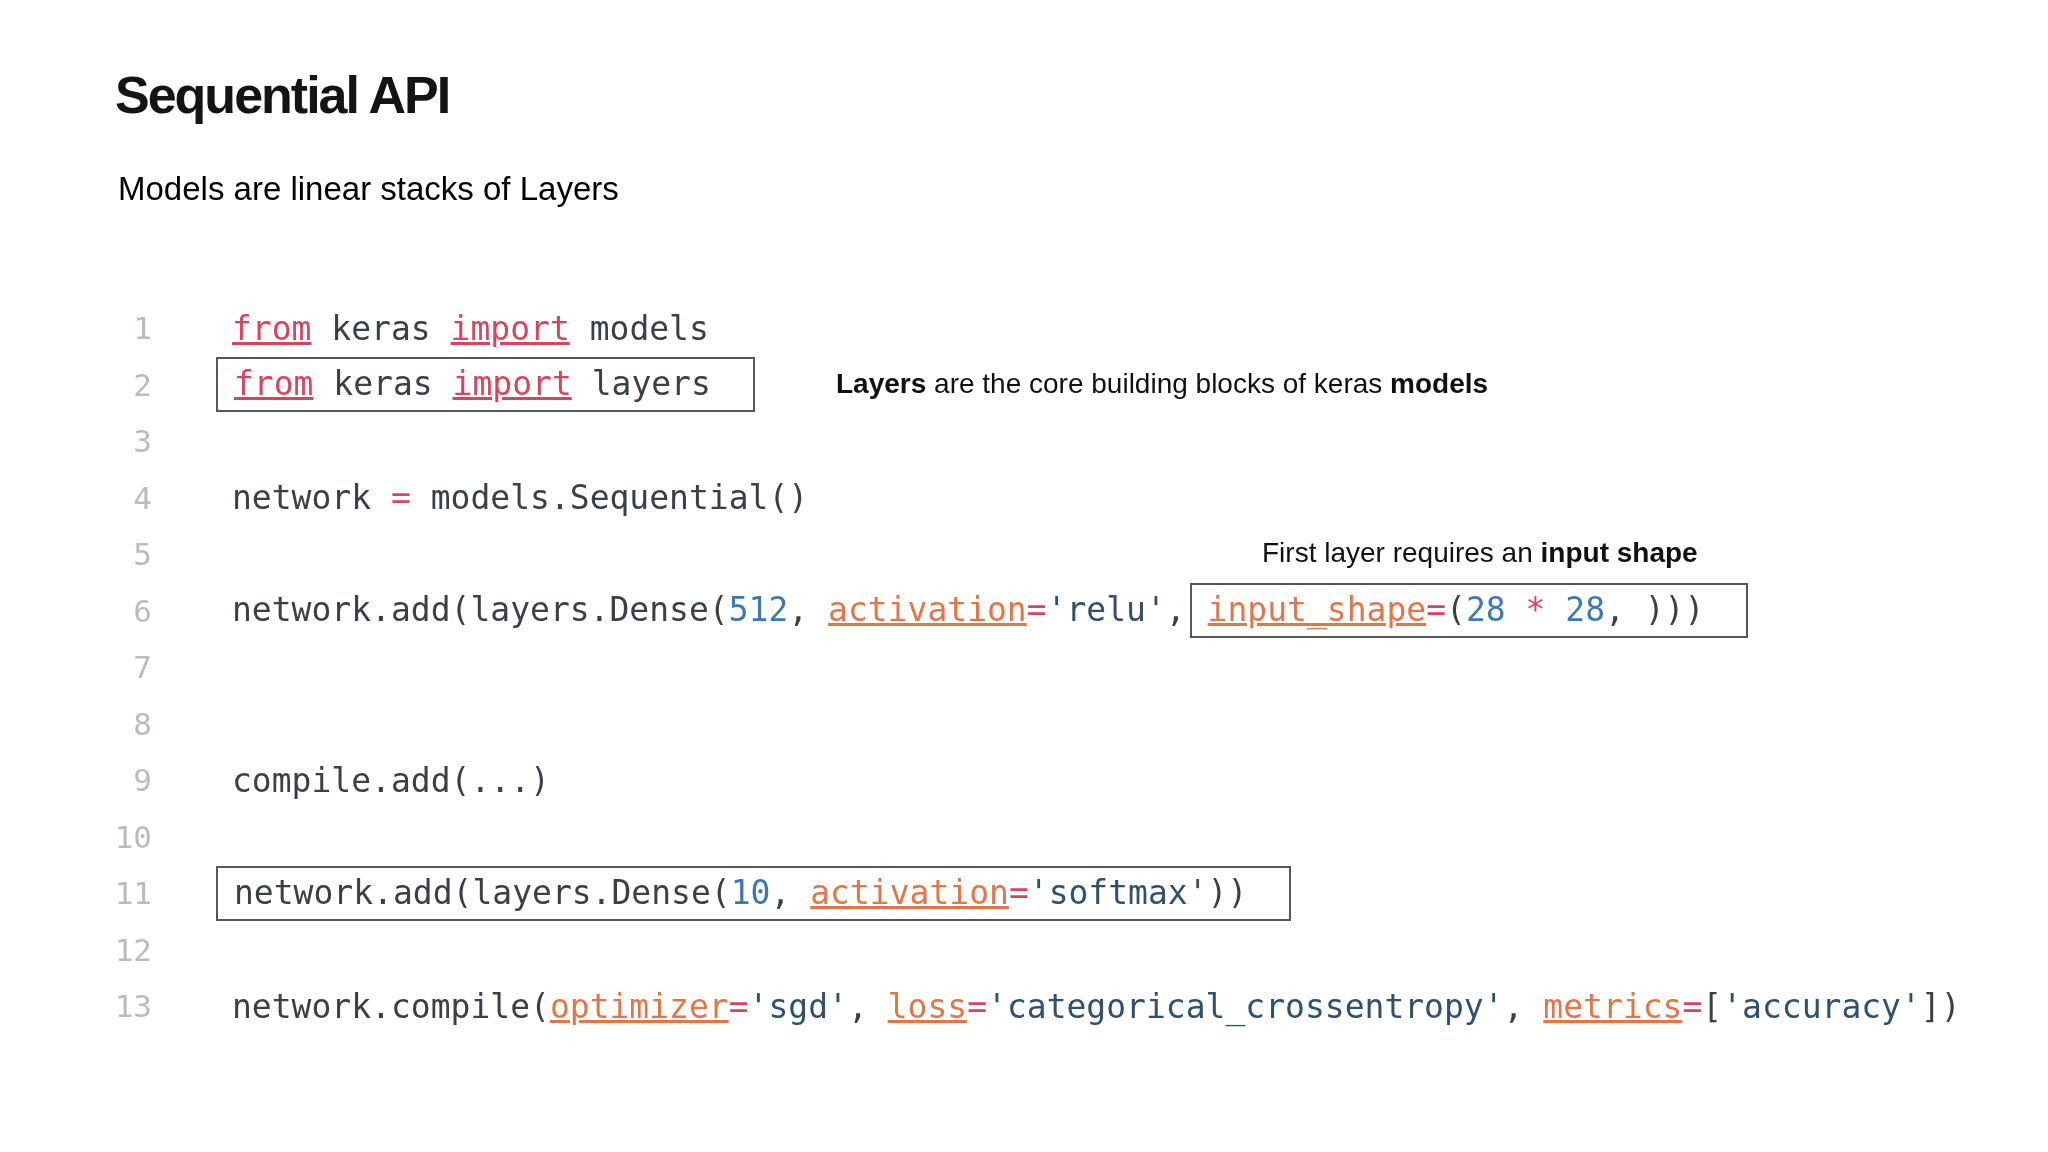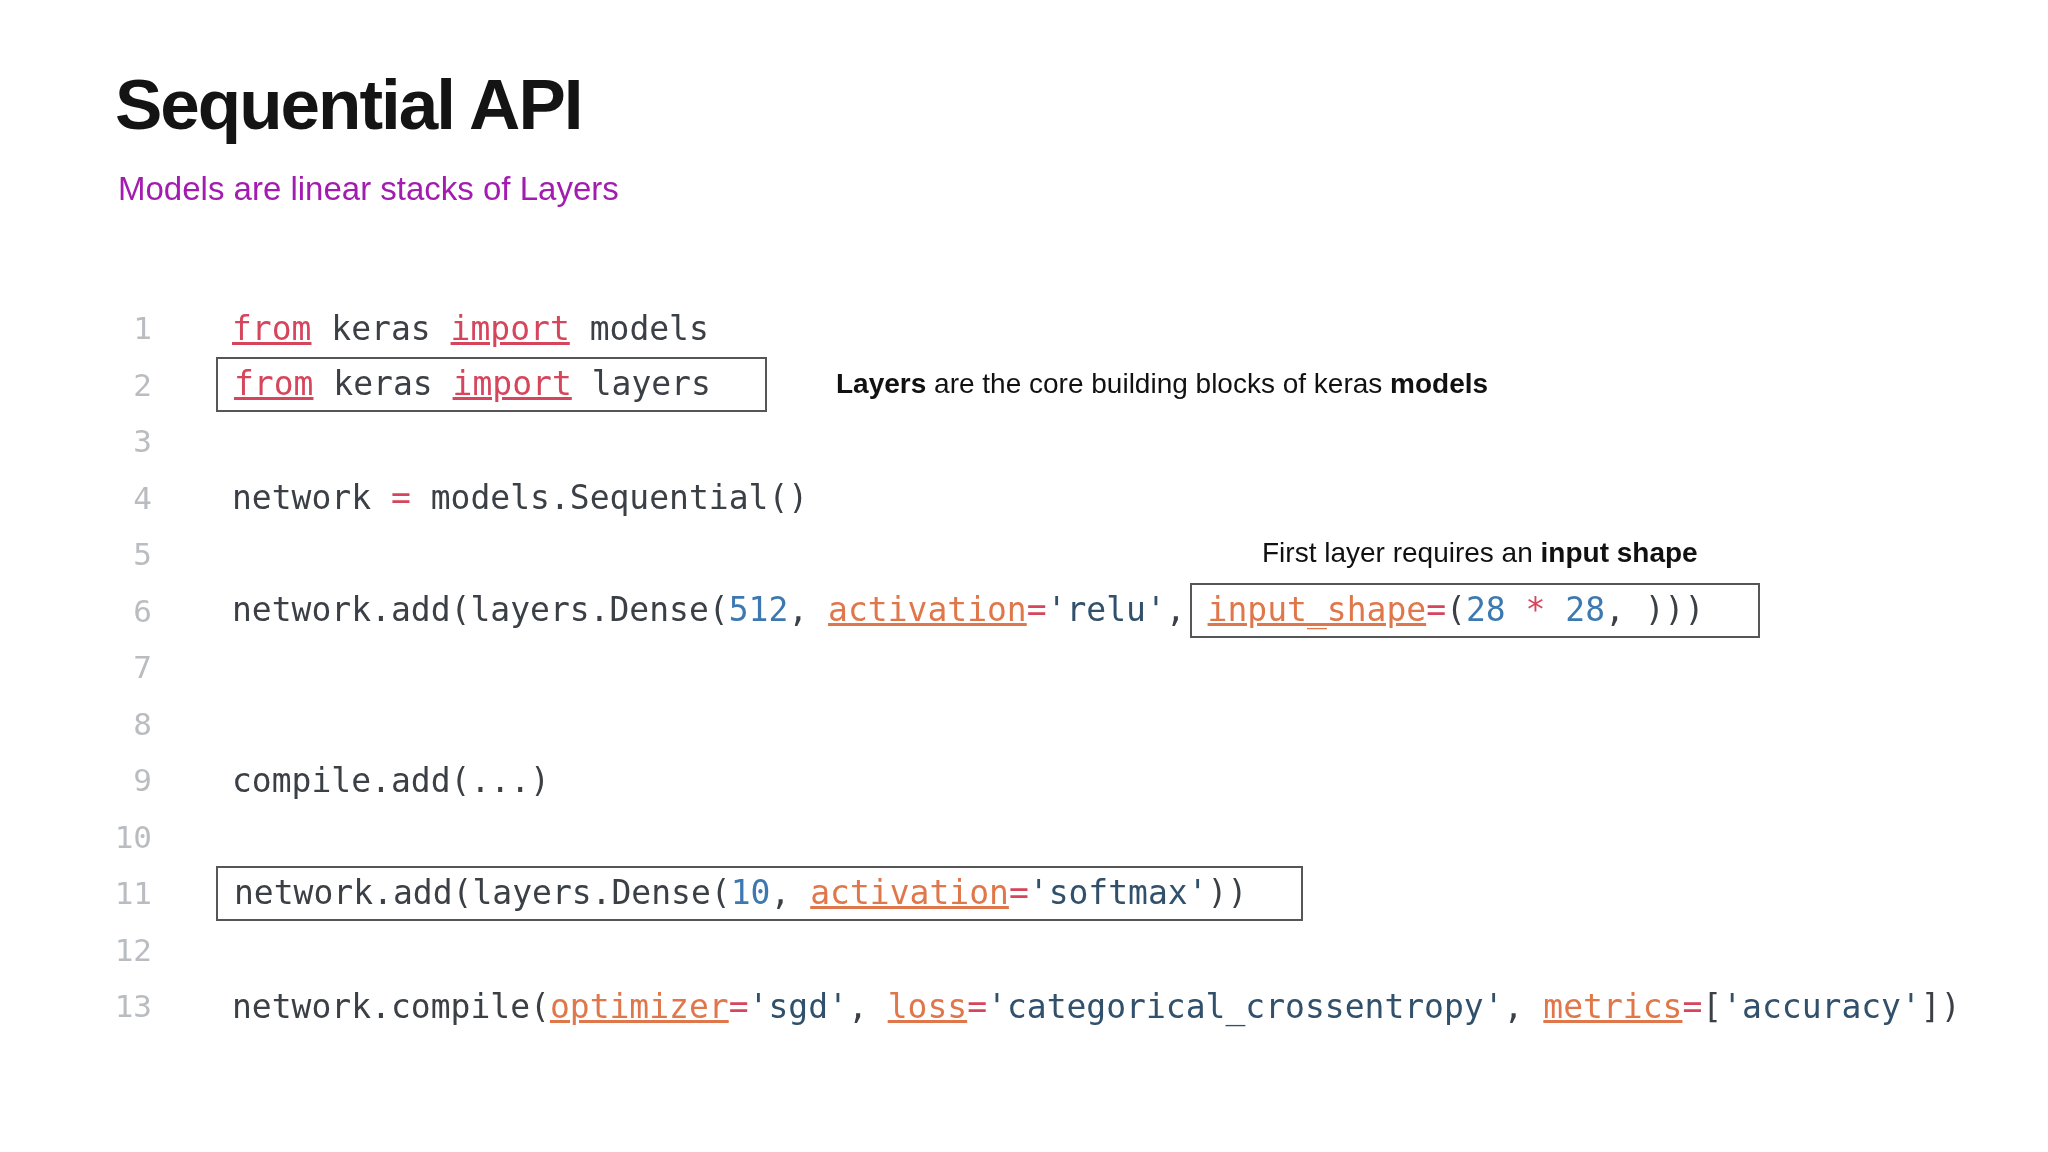--- a/index.html
+++ b/index.html
@@ -6,26 +6,26 @@
   .slide{
     position:relative;
     width:2048px;height:1152px;
     background:#ffffff;
     overflow:hidden;
     font-family:"Liberation Sans", sans-serif;
     color:#111111;
   }
   .title{
     position:absolute;left:115px;top:68px;
-    font-size:71px;font-weight:bold;letter-spacing:-2px;
+    font-size:52px;font-weight:bold;letter-spacing:-2px;
     line-height:1.05;color:#141414;text-align:right;
   }
   .subtitle{
     position:absolute;left:118px;top:170px;
-    font-size:33px;font-weight:normal;color:#a21caf;
+    font-size:33px;font-weight:normal;color:#000000;
   }
   .code-block{
     position:absolute;left:90px;top:300px;
     font-family:"DejaVu Sans Mono", monospace;
     font-size:33px;
   }
   .code-line{
     height:56.5px;
     display:flex;align-items:center;
     white-space:pre;
@@ -44,21 +44,21 @@
   }
   .tok-pl{color:var(--c-pl);}
   .tok-kw{color:var(--c-kw);text-decoration:underline;}
   .tok-op{color:var(--c-op);}
   .tok-kwarg{color:var(--c-kwarg);text-decoration:underline;}
   .tok-num{color:var(--c-num);}
   .tok-str{color:var(--c-str);}
   .code-box{
     display:inline-block;
     border:2px solid var(--c-box);
-    padding:5px 54px 7px 16px;
+    padding:5px 42px 7px 16px;
     margin:-7px 0 -7px -16px;
     vertical-align:baseline;
     white-space:pre;
   }
   .annotation{
     position:absolute;
     font-size:28px;color:#111111;
     white-space:nowrap;
     text-align:center;
   }

